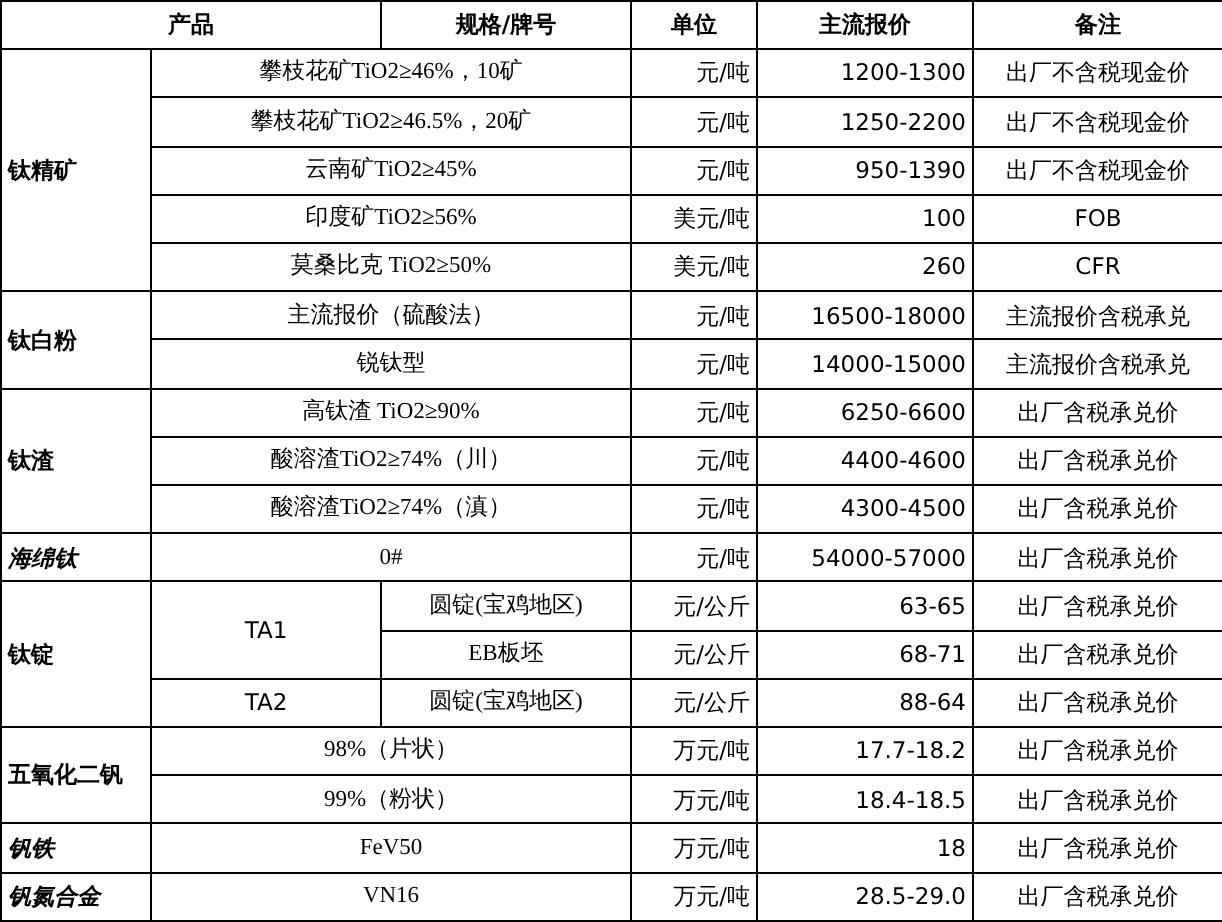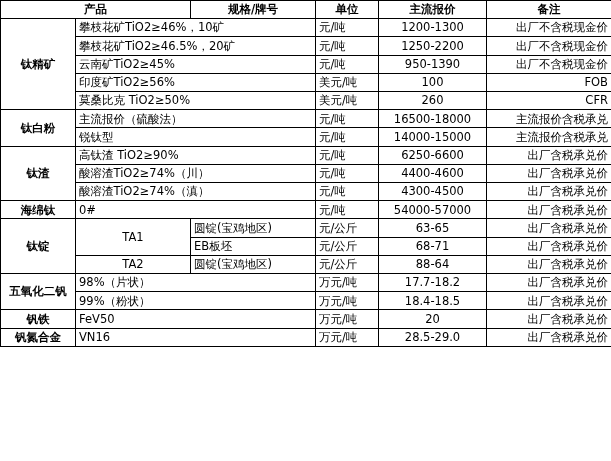--- a/index.html
+++ b/index.html
@@ -10,61 +10,62 @@
   body {
     width: 611px;
     height: 461px;
     font-family: "DejaVu Sans", "Liberation Sans", sans-serif;
     color: #000000;
     overflow: hidden;
   }
   table.price-table {
     border-collapse: collapse;
     width: 611px;
-    height: 347px;
+    height: 461px;
     table-layout: fixed;
   }
   table.price-table td {
     border: 1px solid #000000;
     font-size: 11.5px;
     line-height: 1.1;
     padding: 1px 3px;
     vertical-align: middle;
     white-space: nowrap;
     overflow: hidden;
   }
   .hdr {
     text-align: center;
     font-weight: bold;
     font-size: 13px;
   }
   .cat {
-    text-align: center;
     font-weight: bold;
     font-size: 13px;
   }
   .cat-left {
-    text-align: center;
+    text-align: left;
     font-weight: bold;
     font-size: 13px;
     padding-left: 4px;
+    font-style: italic;
   }
   .spec {
-    text-align: left;
+    text-align: center;
     padding-left: 5px;
+    font-family: Liberation Serif, serif;
   }
   .unit {
-    text-align: left;
+    text-align: right;
   }
   .price {
-    text-align: center;
+    text-align: right;
     padding-left: 5px;
   }
   .remark {
-    text-align: right;
+    text-align: center;
     padding-left: 4px;
   }
   .sub {
     text-align: center;
     padding-left: 5px;
   }
 </style>
 </head>
 <body>
 
@@ -194,21 +195,21 @@
       <td class="spec" colspan="2">99%（粉状）</td>
       <td class="unit">万元/吨</td>
       <td class="price">18.4-18.5</td>
       <td class="remark">出厂含税承兑价</td>
     </tr>
 
     <tr>
       <td class="cat-left">钒铁</td>
       <td class="spec" colspan="2">FeV50</td>
       <td class="unit">万元/吨</td>
-      <td class="price">20</td>
+      <td class="price">18</td>
       <td class="remark">出厂含税承兑价</td>
     </tr>
 
     <tr>
       <td class="cat-left">钒氮合金</td>
       <td class="spec" colspan="2">VN16</td>
       <td class="unit">万元/吨</td>
       <td class="price">28.5-29.0</td>
       <td class="remark">出厂含税承兑价</td>
     </tr>

